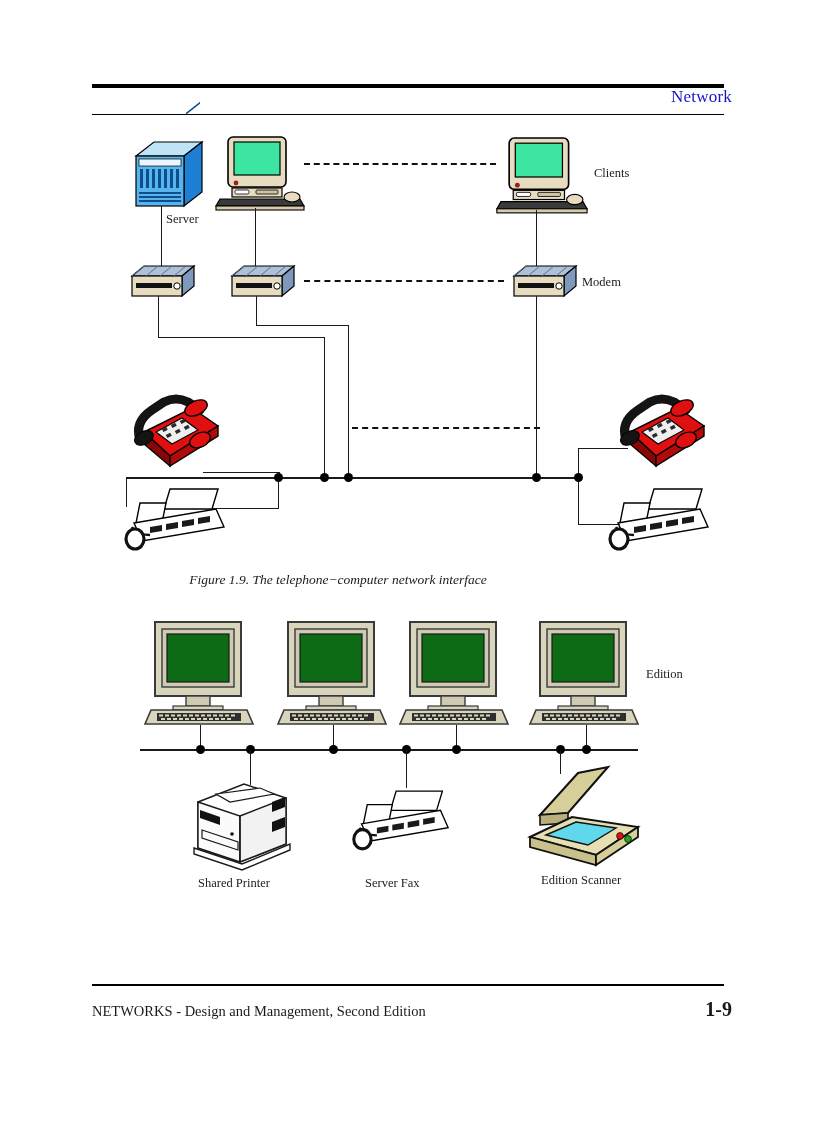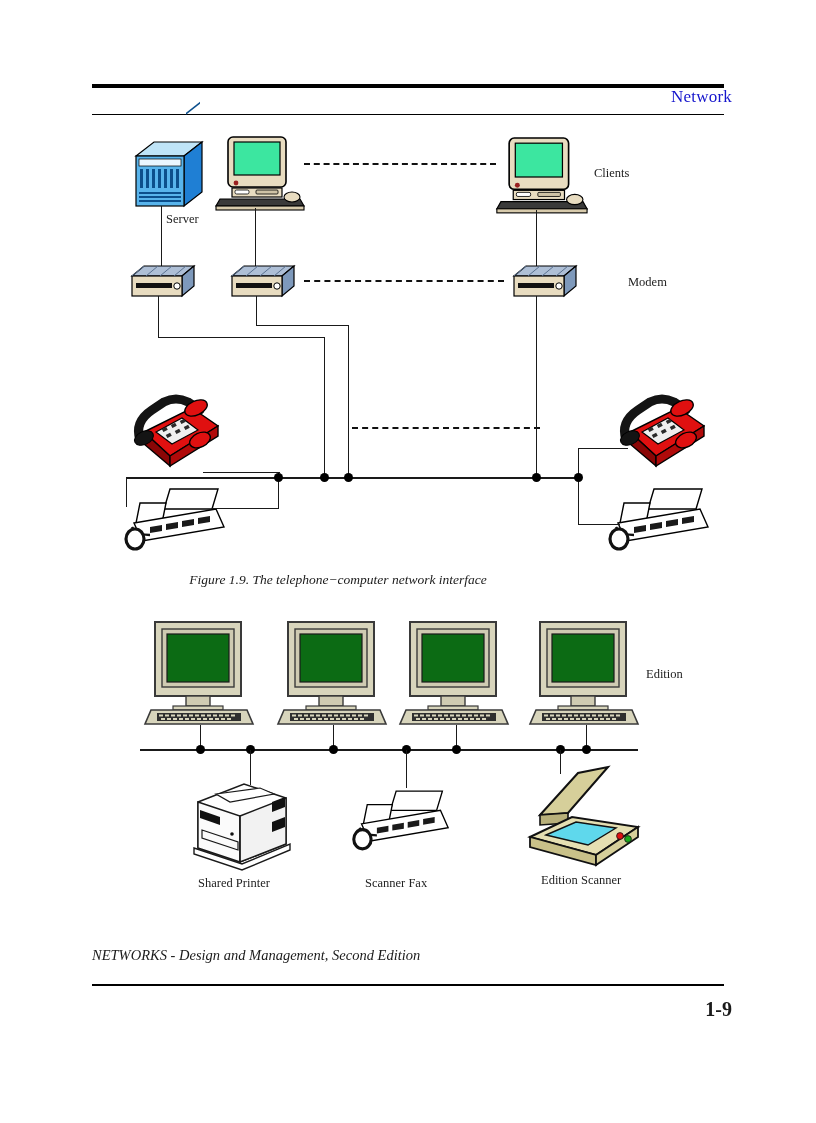--- a/index.html
+++ b/index.html
@@ -13,21 +13,21 @@
   }
   .page{position:absolute;left:0;top:0;width:816px;height:1123px;padding-left:8px;}
 
   
   .hdr-rule-top{position:absolute;left:92px;top:84px;width:632px;height:4px;background:#000;}
   .hdr-title{position:absolute;right:92px;top:87px;font-size:17px;color:#1414cc;font-family:"Liberation Serif",serif;letter-spacing:.2px;}
   .hdr-rule-bot{position:absolute;left:92px;top:114px;width:632px;height:1.4px;background:#000;}
 
   
   .ftr-rule{position:absolute;left:92px;top:984px;width:632px;height:1.6px;background:#000;}
-  .ftr-left{position:absolute;left:92px;top:946px;font-style:italic;font-size:14.5px;line-height:19px;}
+  .ftr-left{position:absolute;left:92px;top:1002px;font-size:14.5px;line-height:19px;}
   .ftr-page{position:absolute;right:92px;top:998px;font-weight:bold;font-size:20px;}
   .cpy-sym{font-size:10px;vertical-align:super;}
 
   
   .caption{position:absolute;font-style:italic;font-size:13.5px;text-align:center;white-space:nowrap;}
   #cap19{left:0;width:676px;top:572px;}
   #cap110{left:0;width:816px;top:908px;}
 
   
   .lbl{position:absolute;font-size:12.5px;white-space:nowrap;color:#222;}
@@ -159,21 +159,21 @@
         <rect x="6" y="19" width="36" height="5" fill="#111"></rect>
         <circle cx="47" cy="22" r="3.2" fill="#fff" stroke="#000" stroke-width="1"></circle>
         <g stroke="#5a7190" stroke-width="1">
             <line x1="14" y1="2" x2="2" y2="12"></line>
             <line x1="28" y1="2" x2="16" y2="12"></line>
             <line x1="42" y1="2" x2="30" y2="12"></line>
             <line x1="56" y1="2" x2="44" y2="12"></line>
           </g>
       </svg>
     </div>
-    <div class="lbl" style="left:574px;top:275px;margin-left:46px;">Modem</div>
+    <div class="lbl" style="left:574px;top:275px;">Modem</div>
 
     <div class="wire-v" style="left:150px;top:296px;height:42px;"></div>
     <div class="wire-h" style="left:150px;top:337px;width:167px;"></div>
     <div class="wire-v" style="left:316px;top:337px;height:141px;"></div>
 
     <div class="wire-v" style="left:248px;top:296px;height:30px;"></div>
     <div class="wire-h" style="left:248px;top:325px;width:93px;"></div>
     <div class="wire-v" style="left:340px;top:325px;height:153px;"></div>
 
     <div class="wire-v" style="left:528px;top:296px;height:182px;"></div>
@@ -475,21 +475,21 @@
         <g fill="#1a1a1a">
           <polygon points="30,40 42,38 42,44 30,46"></polygon>
           <polygon points="46,37 58,35 58,41 46,43"></polygon>
           <polygon points="62,34 74,32 74,38 62,40"></polygon>
           <polygon points="78,31 90,29 90,35 78,37"></polygon>
         </g>
         <path d="M30,48 Q16,48 12,40" fill="none" stroke="#111" stroke-width="2.4"></path>
         <ellipse cx="15" cy="52" rx="9" ry="10" fill="#fff" stroke="#111" stroke-width="3.2"></ellipse>
       </svg>
     </div>
-    <div class="lbl" style="left:357px;top:876px;font-size:12.5px;">Scanner Fax</div>
+    <div class="lbl" style="left:357px;top:876px;font-size:12.5px;">Server Fax</div>
 
     <div class="fig" style="left:508px;top:765px;">
       <svg width="130" height="104" viewBox="0 0 130 104">
         <polygon points="24,50 62,8 92,2 52,48" fill="#d6cf9a" stroke="#111" stroke-width="2"></polygon>
         <polygon points="24,50 52,48 52,58 24,60" fill="#b8b07a" stroke="#111" stroke-width="1.6"></polygon>
         <polygon points="14,72 56,52 122,62 80,90" fill="#e5dfb2" stroke="#111" stroke-width="2"></polygon>
         <polygon points="30,70 60,57 100,63 72,80" fill="#5fd8ec" stroke="#111" stroke-width="1.4"></polygon>
         <polygon points="14,72 80,90 80,100 14,82" fill="#c9c189" stroke="#111" stroke-width="1.8"></polygon>
         <polygon points="80,90 122,62 122,72 80,100" fill="#d6cf9a" stroke="#111" stroke-width="1.8"></polygon>
         <circle cx="104" cy="71" r="3.4" fill="#e01010" stroke="#111" stroke-width=".8"></circle>

